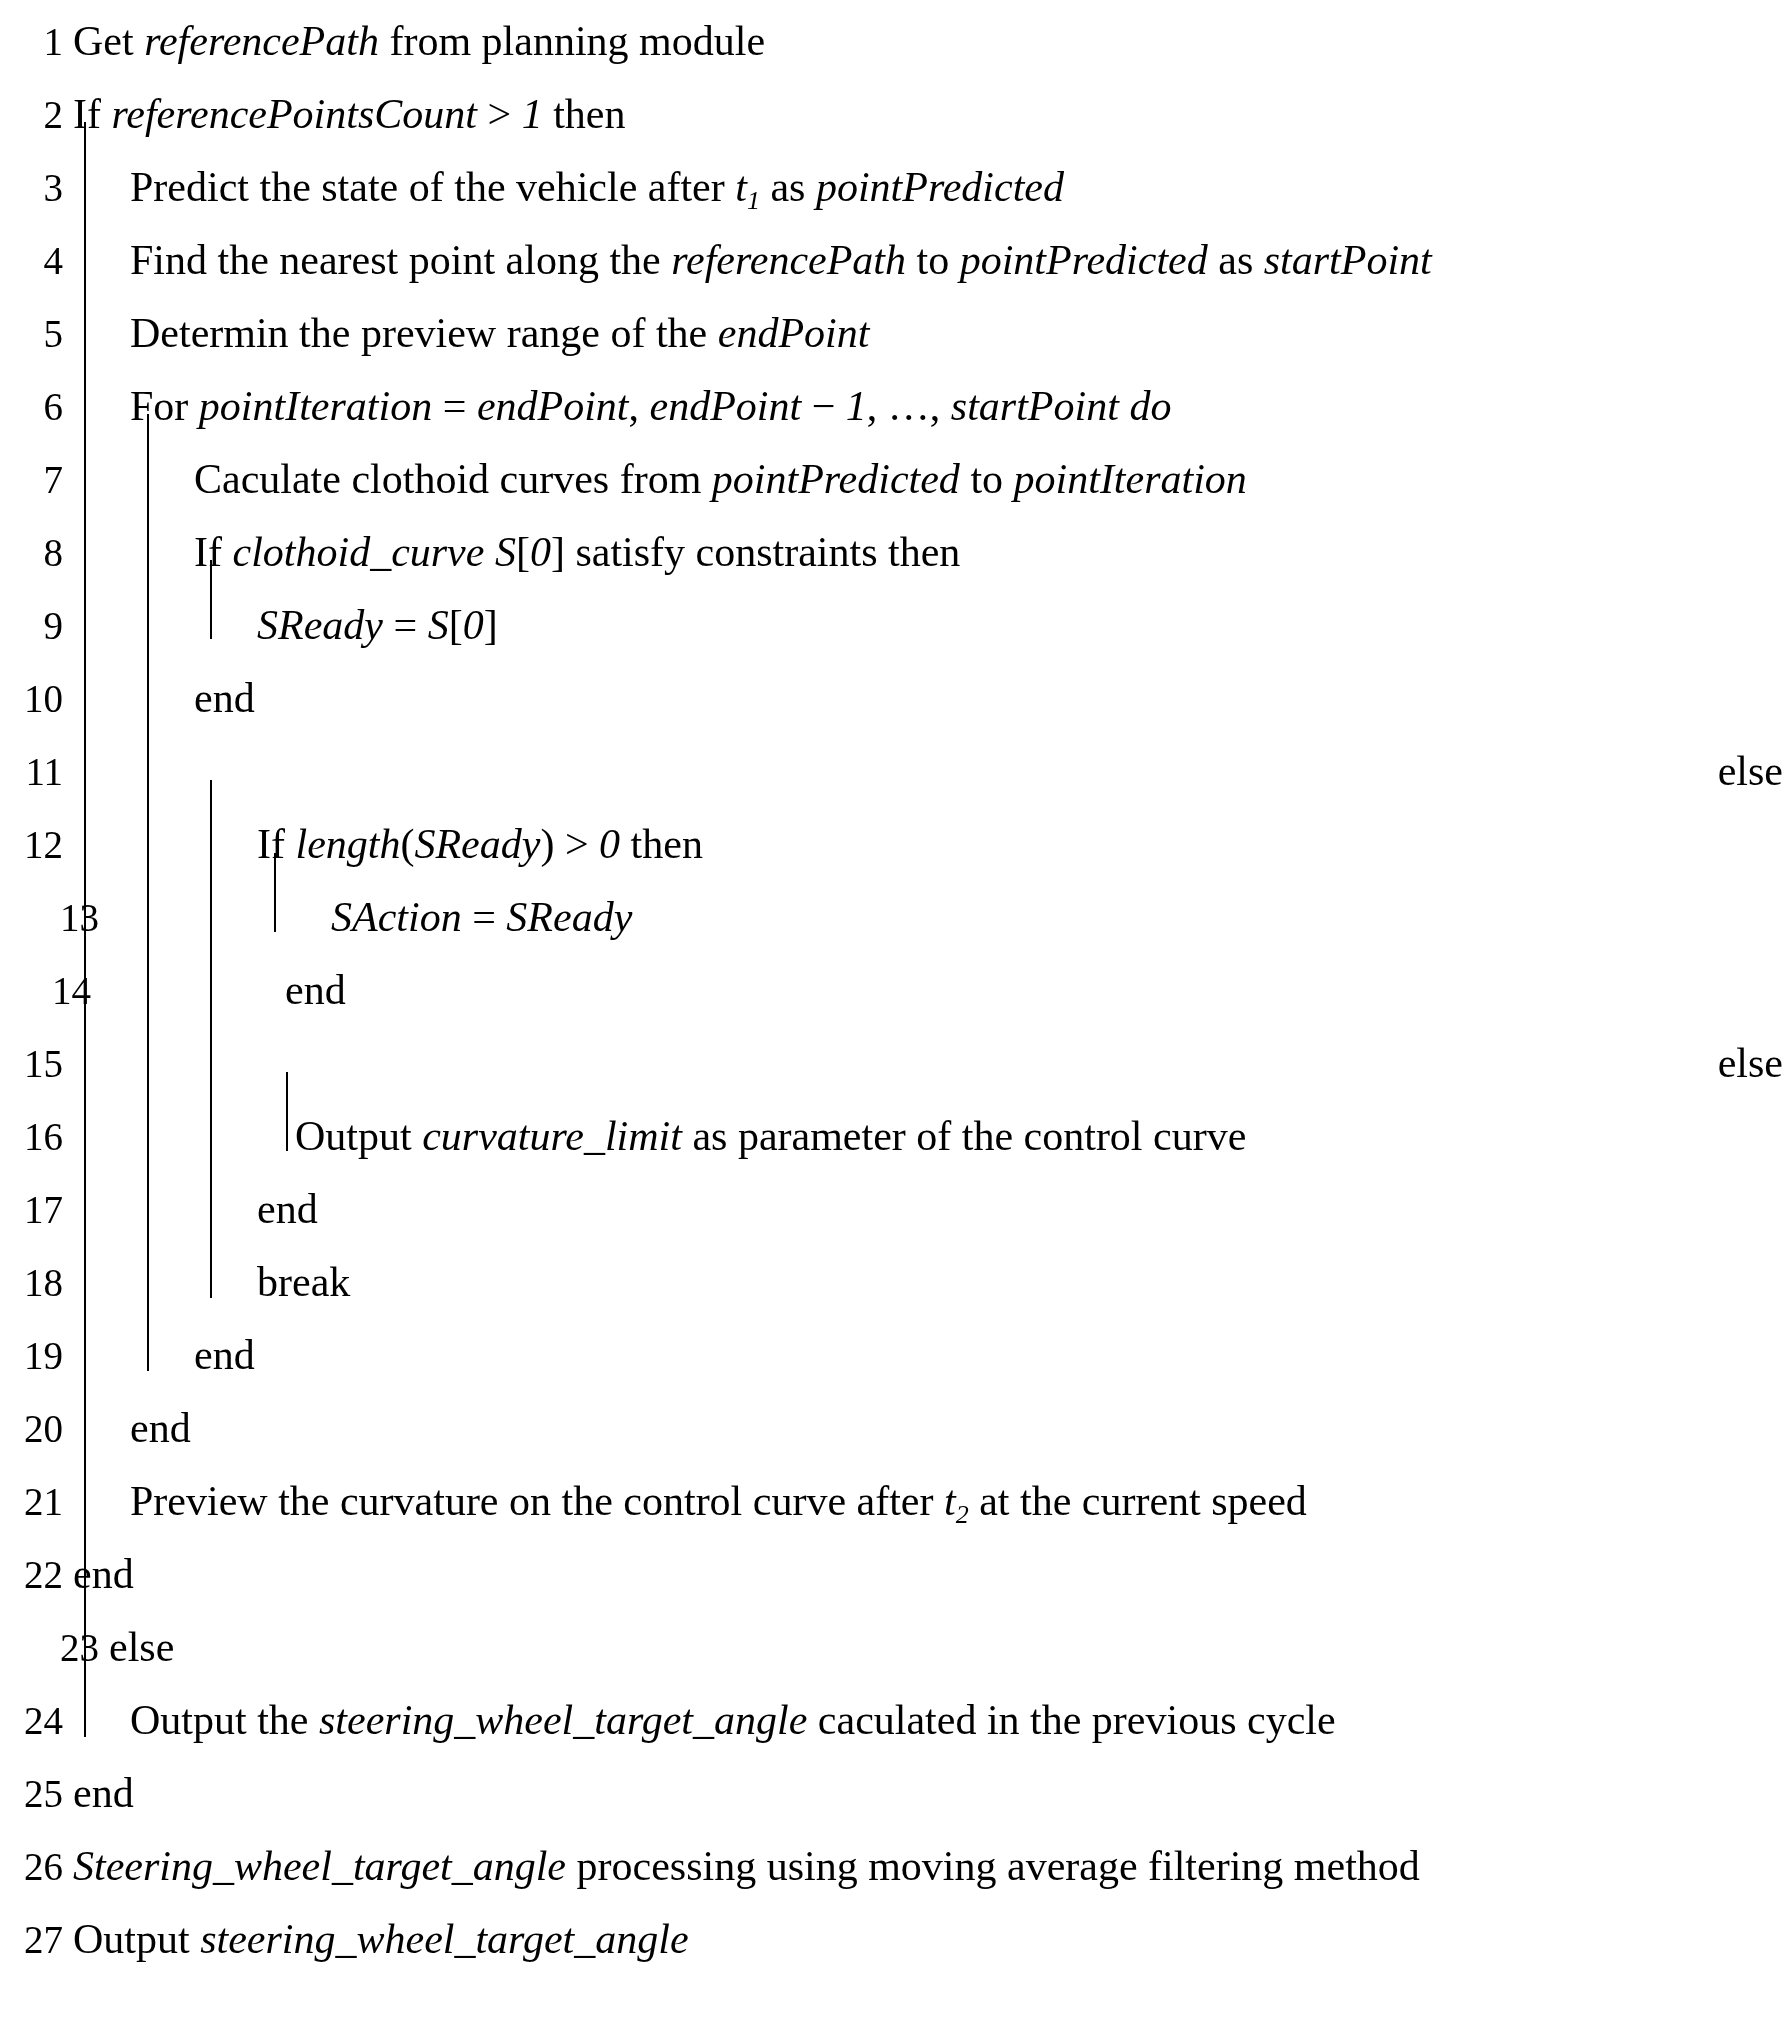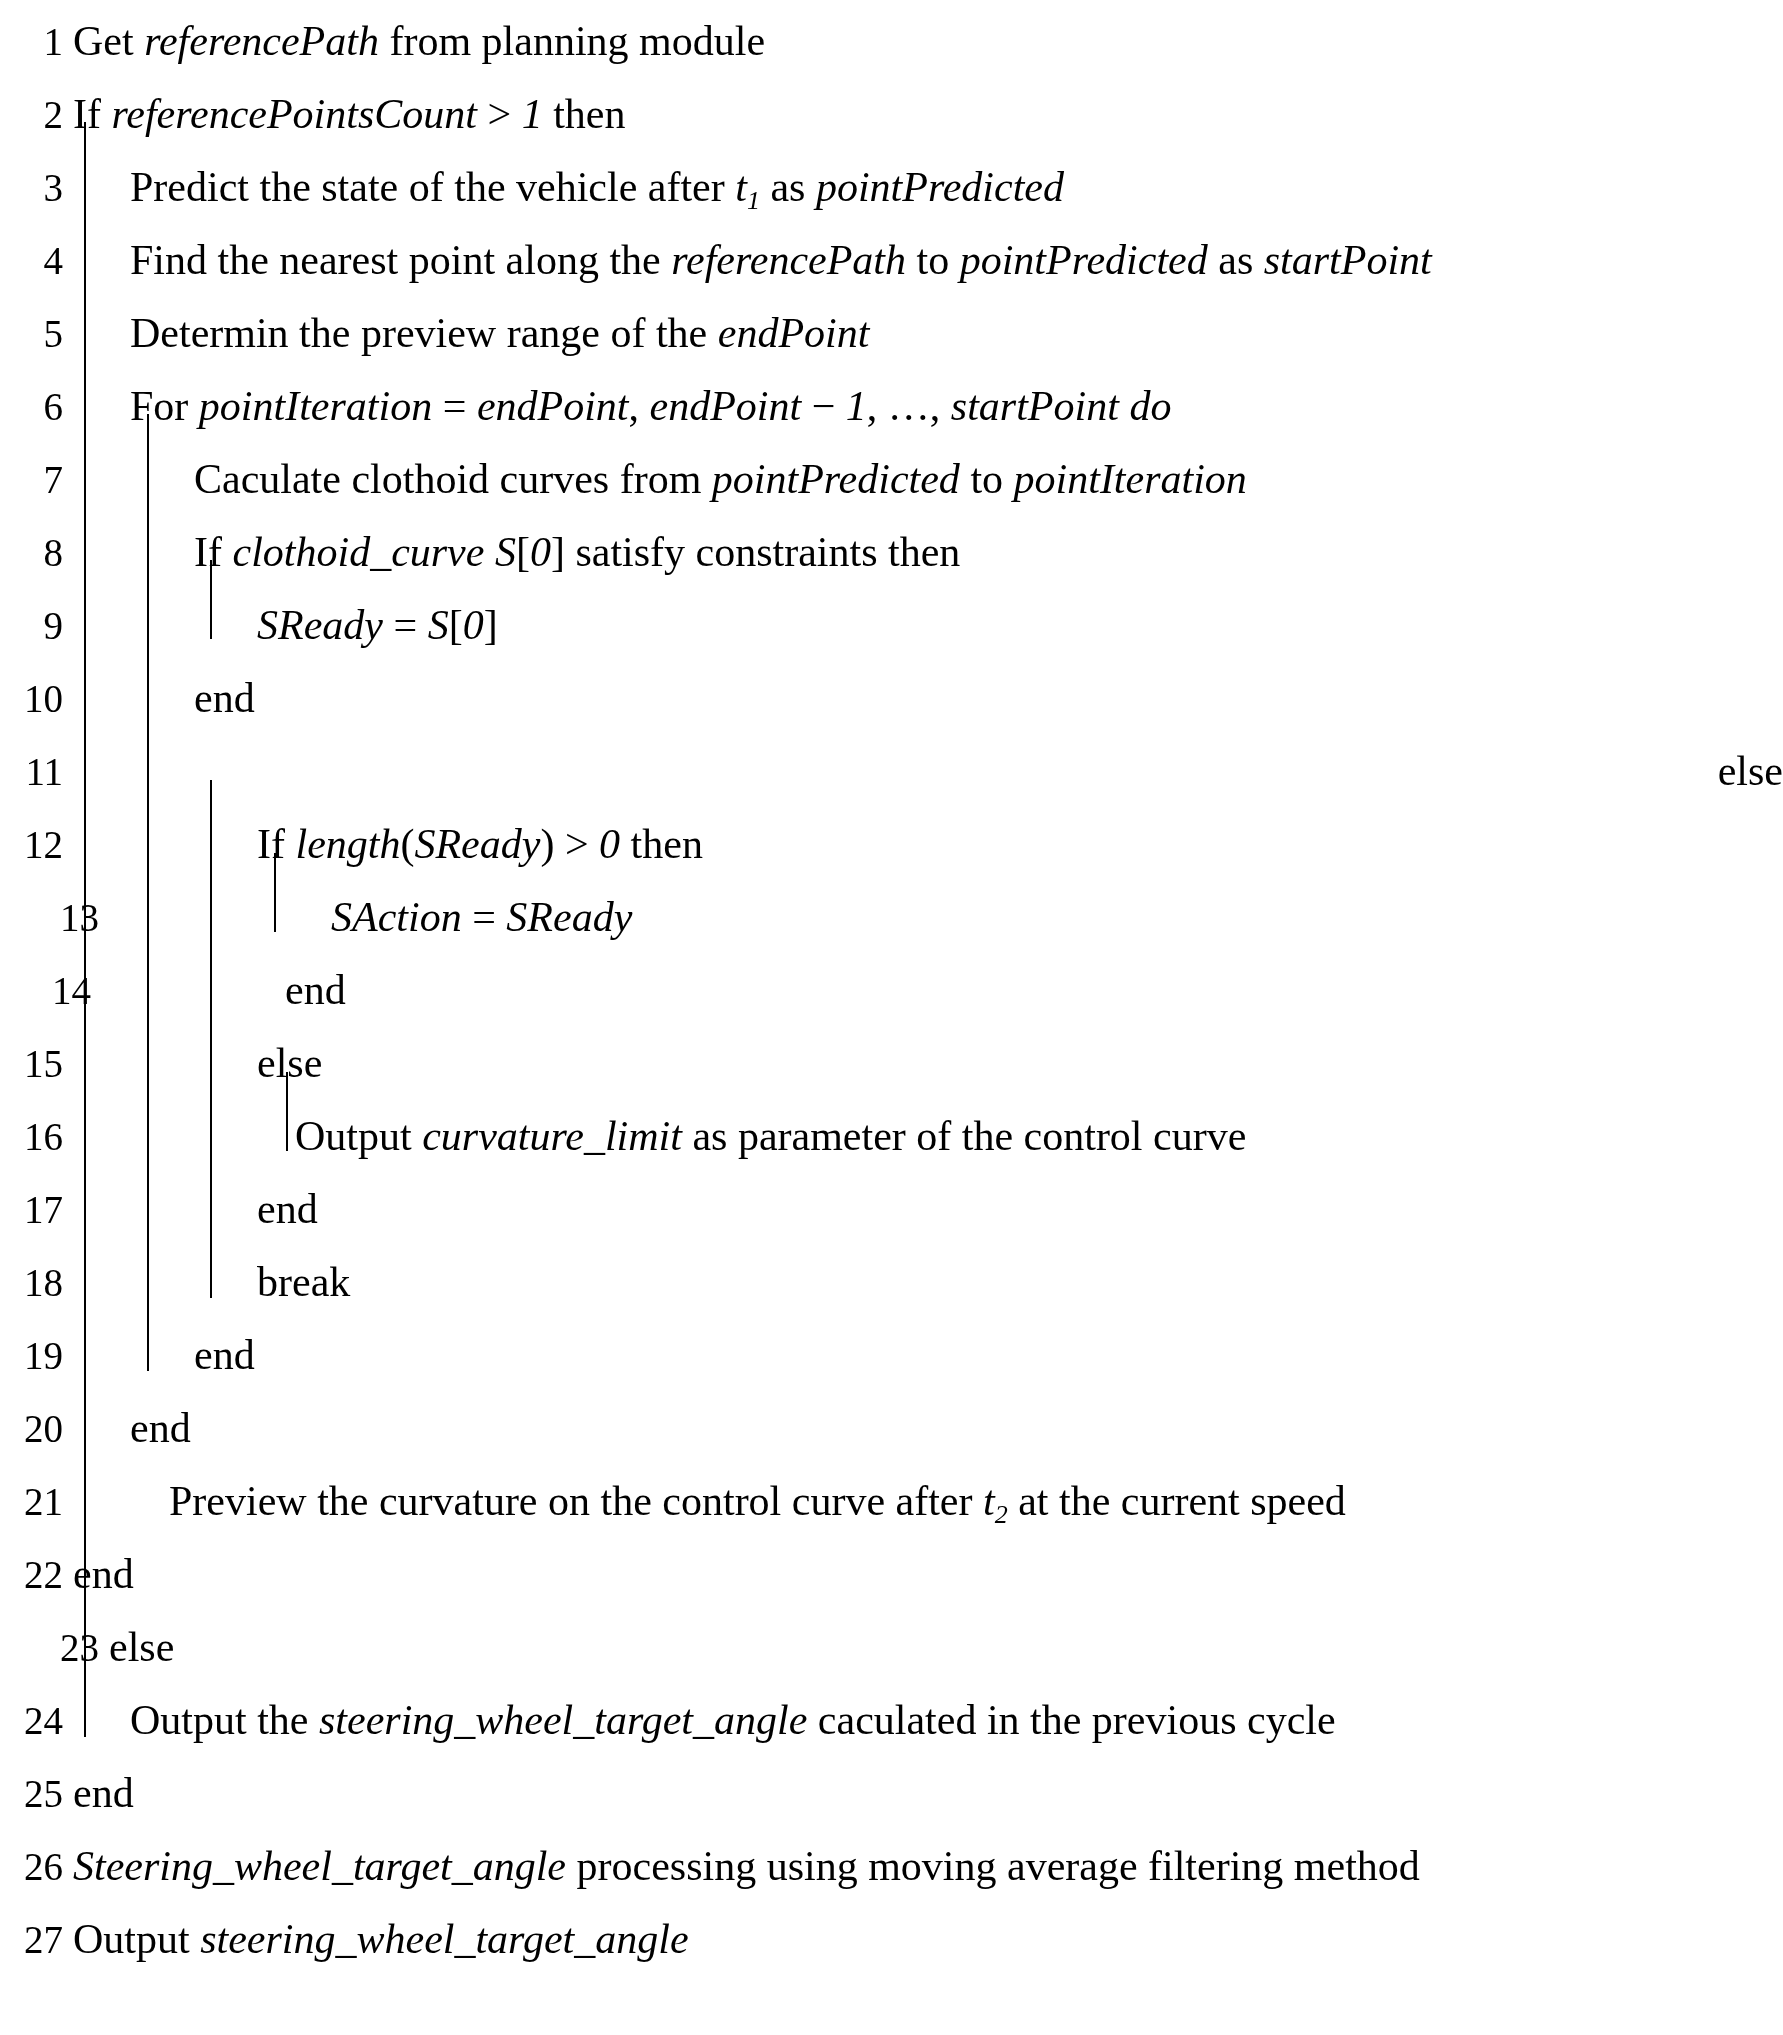--- a/index.html
+++ b/index.html
@@ -127,21 +127,21 @@
         <div class="content"><span style="display: inline-block; width: 184px;"></span><span>If</span><span>&nbsp;</span><span><span class="it">length</span><span class="op">(</span><span class="it">SReady</span><span class="op">)</span><span> </span><span class="op">&gt;</span><span> </span><span class="it">0</span></span><span>&nbsp;</span><span>then</span></div>
       </div>
       <div class="row" style="height: 73px; line-height: 73px; margin-left: 36px;">
         <div class="lineno">13</div>
         <div class="content"><span style="display: inline-block; width: 222px;"></span><span><span class="it">SAction</span><span> </span><span class="op">=</span><span> </span><span class="it">SReady</span></span></div>
       </div>
       <div class="row" style="height: 73px; line-height: 73px; padding-left: 28px;">
         <div class="lineno">14</div>
         <div class="content"><span style="display: inline-block; width: 184px;"></span><span>end</span></div>
       </div>
-      <div class="row" style="height: 73px; line-height: 73px;">
+      <div class="row" style="height: 73px; line-height: 73px; justify-content: space-between;">
         <div class="lineno">15</div>
         <div class="content"><span style="display: inline-block; width: 184px;"></span><span>else</span></div>
       </div>
       <div class="row" style="height: 73px; line-height: 73px; align-items: flex-end;">
         <div class="lineno">16</div>
         <div class="content"><span style="display: inline-block; width: 222px;"></span><span>Output</span><span>&nbsp;</span><span class="it">curvature_limit</span><span>&nbsp;</span><span>as parameter of the control curve</span></div>
       </div>
       <div class="row" style="height: 73px; line-height: 73px;">
         <div class="lineno">17</div>
         <div class="content"><span style="display: inline-block; width: 184px;"></span><span>end</span></div>
@@ -151,21 +151,21 @@
         <div class="content"><span style="display: inline-block; width: 184px;"></span><span>break</span></div>
       </div>
       <div class="row" style="height: 73px; line-height: 73px;">
         <div class="lineno">19</div>
         <div class="content"><span style="display: inline-block; width: 121px;"></span><span>end</span></div>
       </div>
       <div class="row" style="height: 73px; line-height: 73px;">
         <div class="lineno">20</div>
         <div class="content"><span style="display: inline-block; width: 57px;"></span><span>end</span></div>
       </div>
-      <div class="row" style="height: 73px; line-height: 73px; gap: 39px;">
+      <div class="row" style="height: 73px; line-height: 73px;">
         <div class="lineno">21</div>
         <div class="content"><span style="display: inline-block; width: 57px;"></span><span>Preview the curvature on the control curve after</span><span>&nbsp;</span><span><span class="it">t</span><span class="sub">2</span></span><span>&nbsp;</span><span>at the current speed</span></div>
       </div>
       <div class="row" style="height: 73px; line-height: 73px;">
         <div class="lineno">22</div>
         <div class="content"><span style="display: inline-block; width: 0px;"></span><span>end</span></div>
       </div>
       <div class="row" style="height: 73px; line-height: 73px; padding-left: 36px;">
         <div class="lineno">23</div>
         <div class="content"><span style="display: inline-block; width: 0px;"></span><span>else</span></div>

